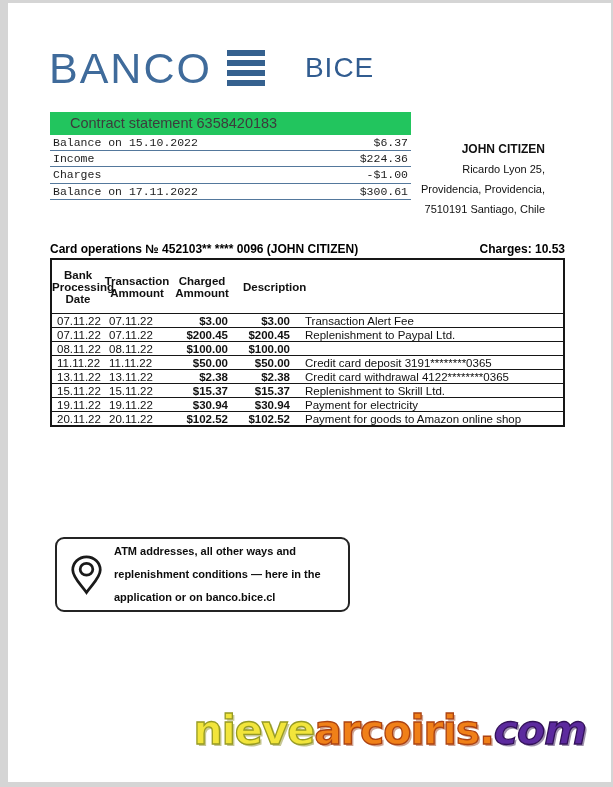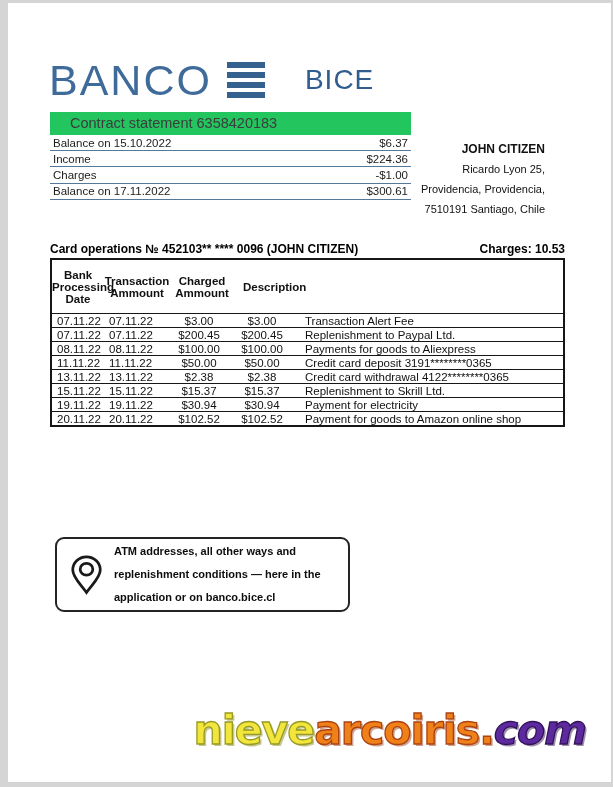--- a/index.html
+++ b/index.html
@@ -11,34 +11,34 @@
     color:#111;
   }
   
   .edge { position:absolute; background:#d5d5d5; }
   .edge-left  { left:0; top:0; width:8px; height:100%; }
   .edge-top   { left:0; top:0; width:100%; height:3px; }
   .edge-bottom{ left:0; bottom:0; width:100%; height:5px; }
   .edge-right { right:0; top:0; width:2px; height:100%; }
 
   
-  .logo { position:absolute; left:49px; top:52px; display:flex; align-items:center; height:56px; }
+  .logo { position:absolute; left:49px; top:40px; display:flex; align-items:center; height:56px; }
   .logo-banco { font-size:43px; font-weight:300; color:#3f6b9b; letter-spacing:2px; line-height:1; }
   .logo-bars { display:flex; flex-direction:column; gap:4px; margin:0 13px 0 15px; }
   .logo-bars .bar { width:38px; height:6px; background:#35618f; }
   .logo-bice { font-size:28px; font-weight:400; color:#315c90; letter-spacing:1px; line-height:1;margin-left:27px; }
 
   
   .stmt-bar {
     position:absolute; left:50px; top:112px; width:361px; height:23px;
     background:#22c55e; color:#3c3c3c; font-size:14.5px; line-height:23px; padding-left:20px;
   }
 
   
-  .summary { position:absolute; left:50px; top:135px; width:361px; }
+  .summary { position:absolute; left:50px; top:135px; width:361px;font-family:Liberation Mono, monospace; }
   .summary-row {
     display:flex; justify-content:space-between; align-items:center;
     height:16.2px; border-bottom:1.5px solid #54789c;
     font-size:11.5px; color:#1c1c1c; padding:0 3px;
   }
 
   
   .customer { position:absolute; right:68px; top:139px; text-align:right; line-height:20px; }
   .customer-name { font-size:12px; font-weight:bold; }
   .customer-line { font-size:11px; }
@@ -54,21 +54,21 @@
     display:grid; grid-template-columns:52px 66px 64px 62px 1fr;
     min-height:53px; align-items:center; font-weight:bold; font-size:11.5px; padding:3px 0;
   }
   .tx-row {
     display:grid; grid-template-columns:52px 66px 64px 62px 1fr;
     height:14px; align-items:center; border-top:1.6px solid #161616; font-size:11.5px;
   }
   .cell-l1 { padding-left:5px; text-align:left; }
   .cell-l2 { padding-left:5px; text-align:left; }
   .cell-c  { text-align:center; }
-  .cell-r  { text-align:center; padding-right:6px; }
+  .cell-r  { text-align:right; padding-right:6px;font-weight:bold; }
   .cell-d  { text-align:left; padding-left:9px; }
 
   
   .atm-box {
     position:absolute; left:55px; top:537px; width:295px; height:75px;
     border:2px solid #242424; border-radius:9px;
     display:flex; align-items:center; gap:11px; padding:8px 10px 8px 13px;
   }
   .pin-wrap { flex:0 0 auto; display:flex; }
   .atm-text { font-weight:bold; font-size:11px; line-height:23px; color:#0d0d0d; width:228px; }
@@ -168,21 +168,20 @@
         <span class="cell-r">$200.45</span>
         <span class="cell-r">$200.45</span>
         <span class="cell-d">Replenishment to Paypal Ltd.</span>
       </div>
 
       <div class="tx-row">
         <span class="cell-l1">08.11.22</span>
         <span class="cell-l2">08.11.22</span>
         <span class="cell-r">$100.00</span>
         <span class="cell-r">$100.00</span>
-        <span class="cell-d">Payments for goods to Aliexpress</span>
       </div>
 
       <div class="tx-row">
         <span class="cell-l1">11.11.22</span>
         <span class="cell-l2">11.11.22</span>
         <span class="cell-r">$50.00</span>
         <span class="cell-r">$50.00</span>
         <span class="cell-d">Credit card deposit 3191********0365</span>
       </div>
 

